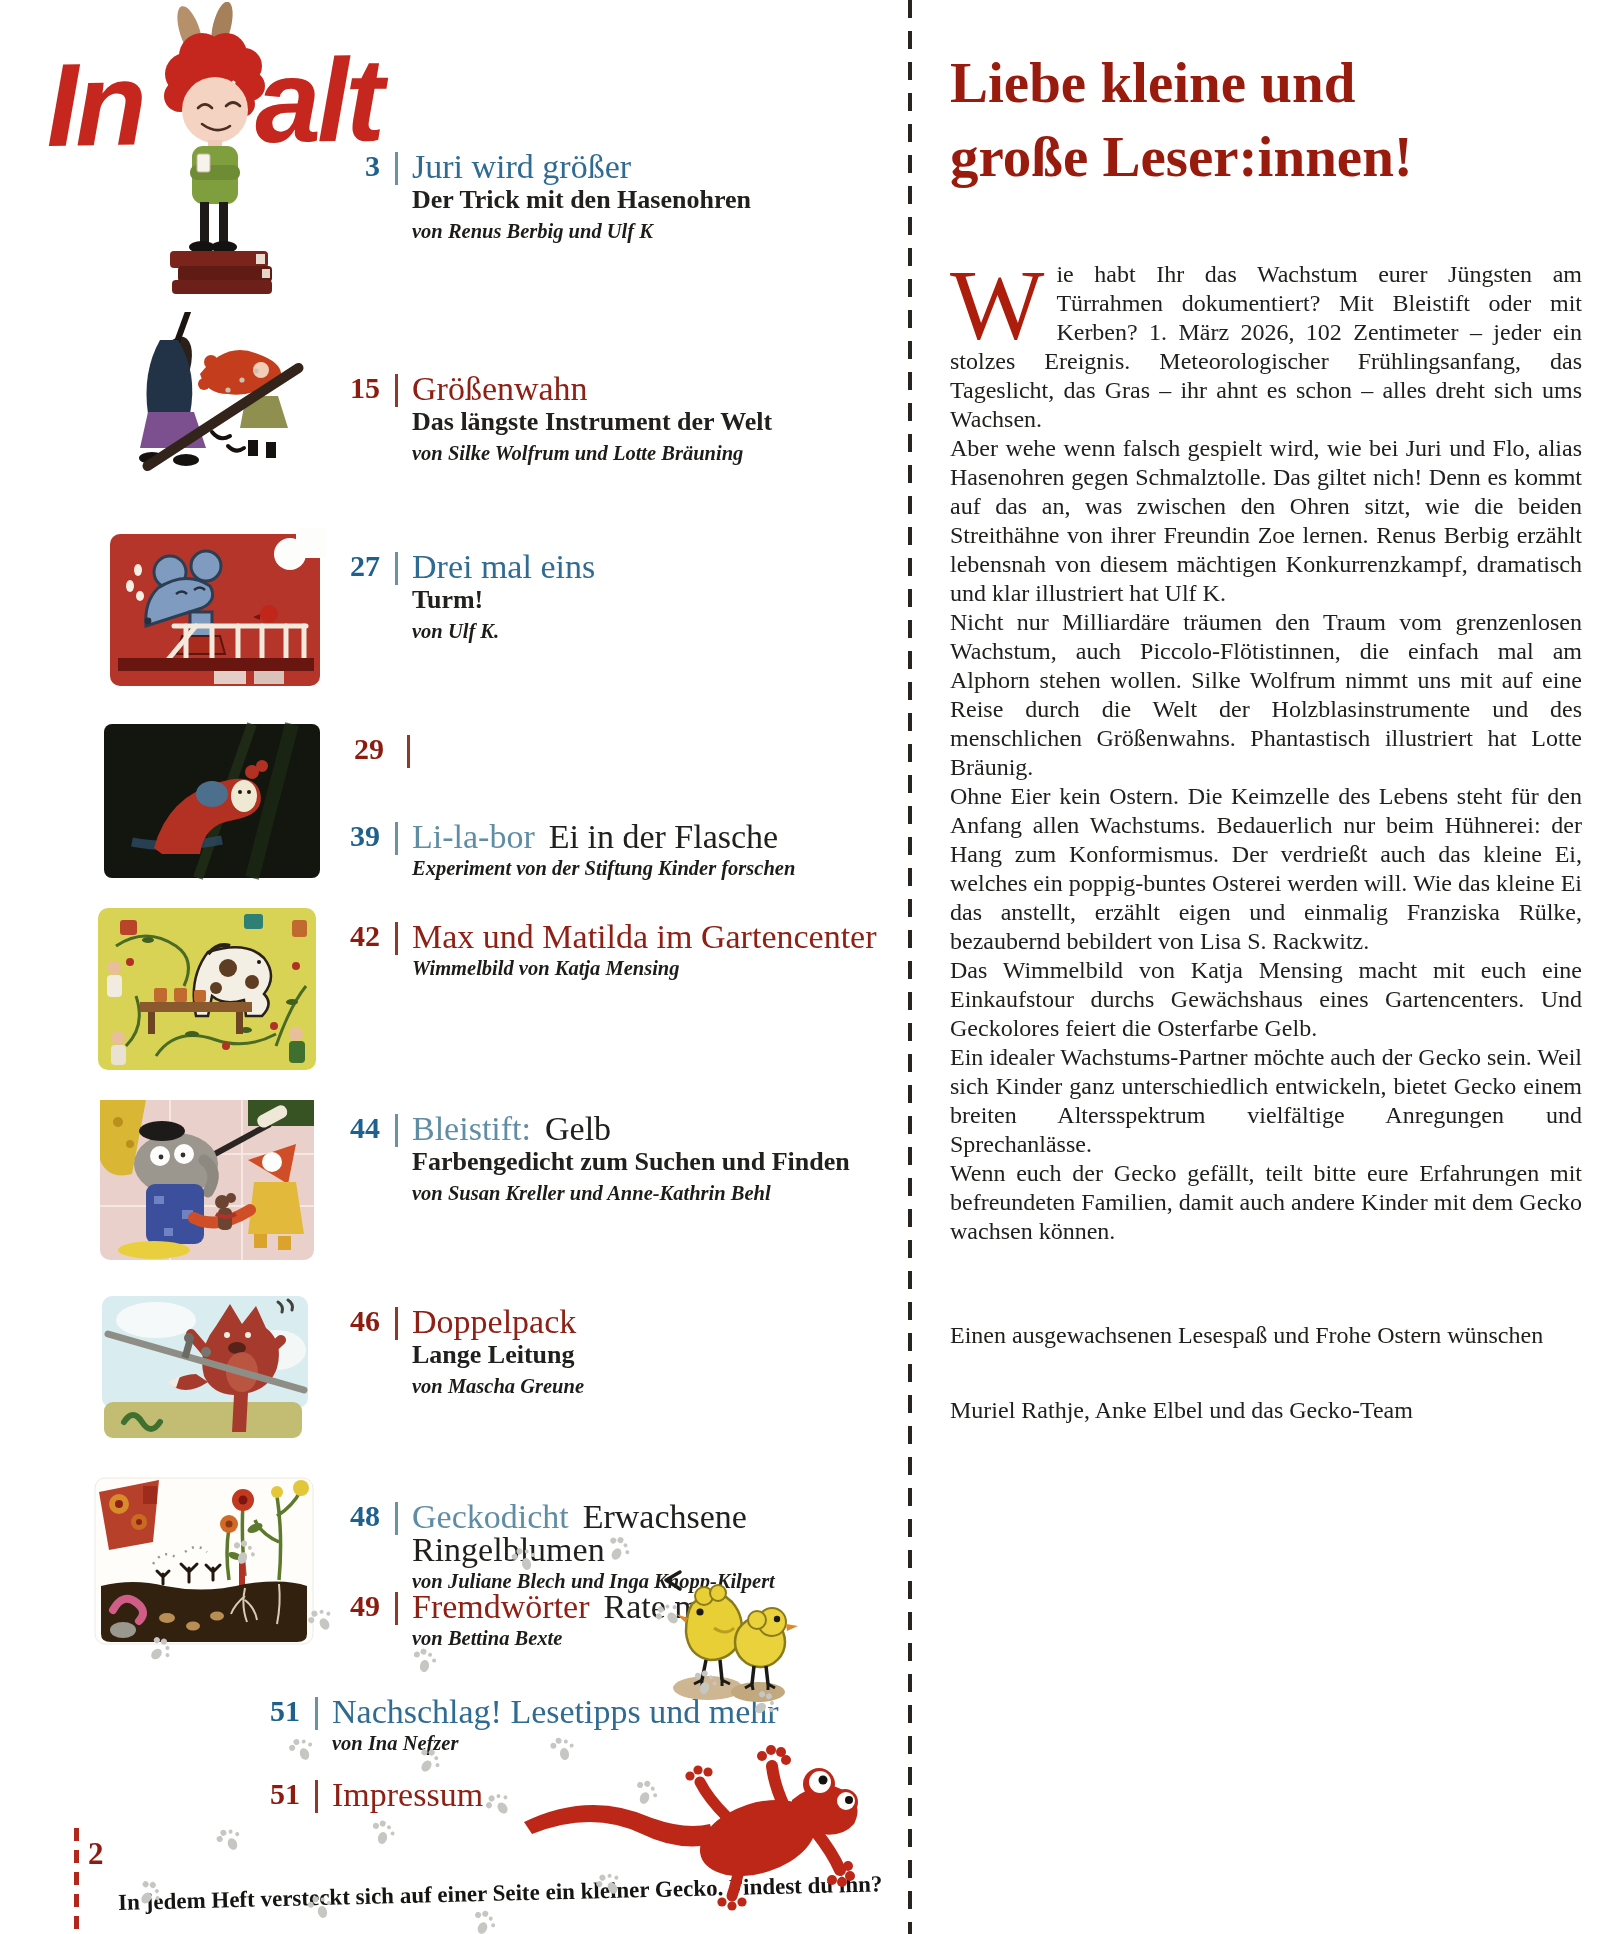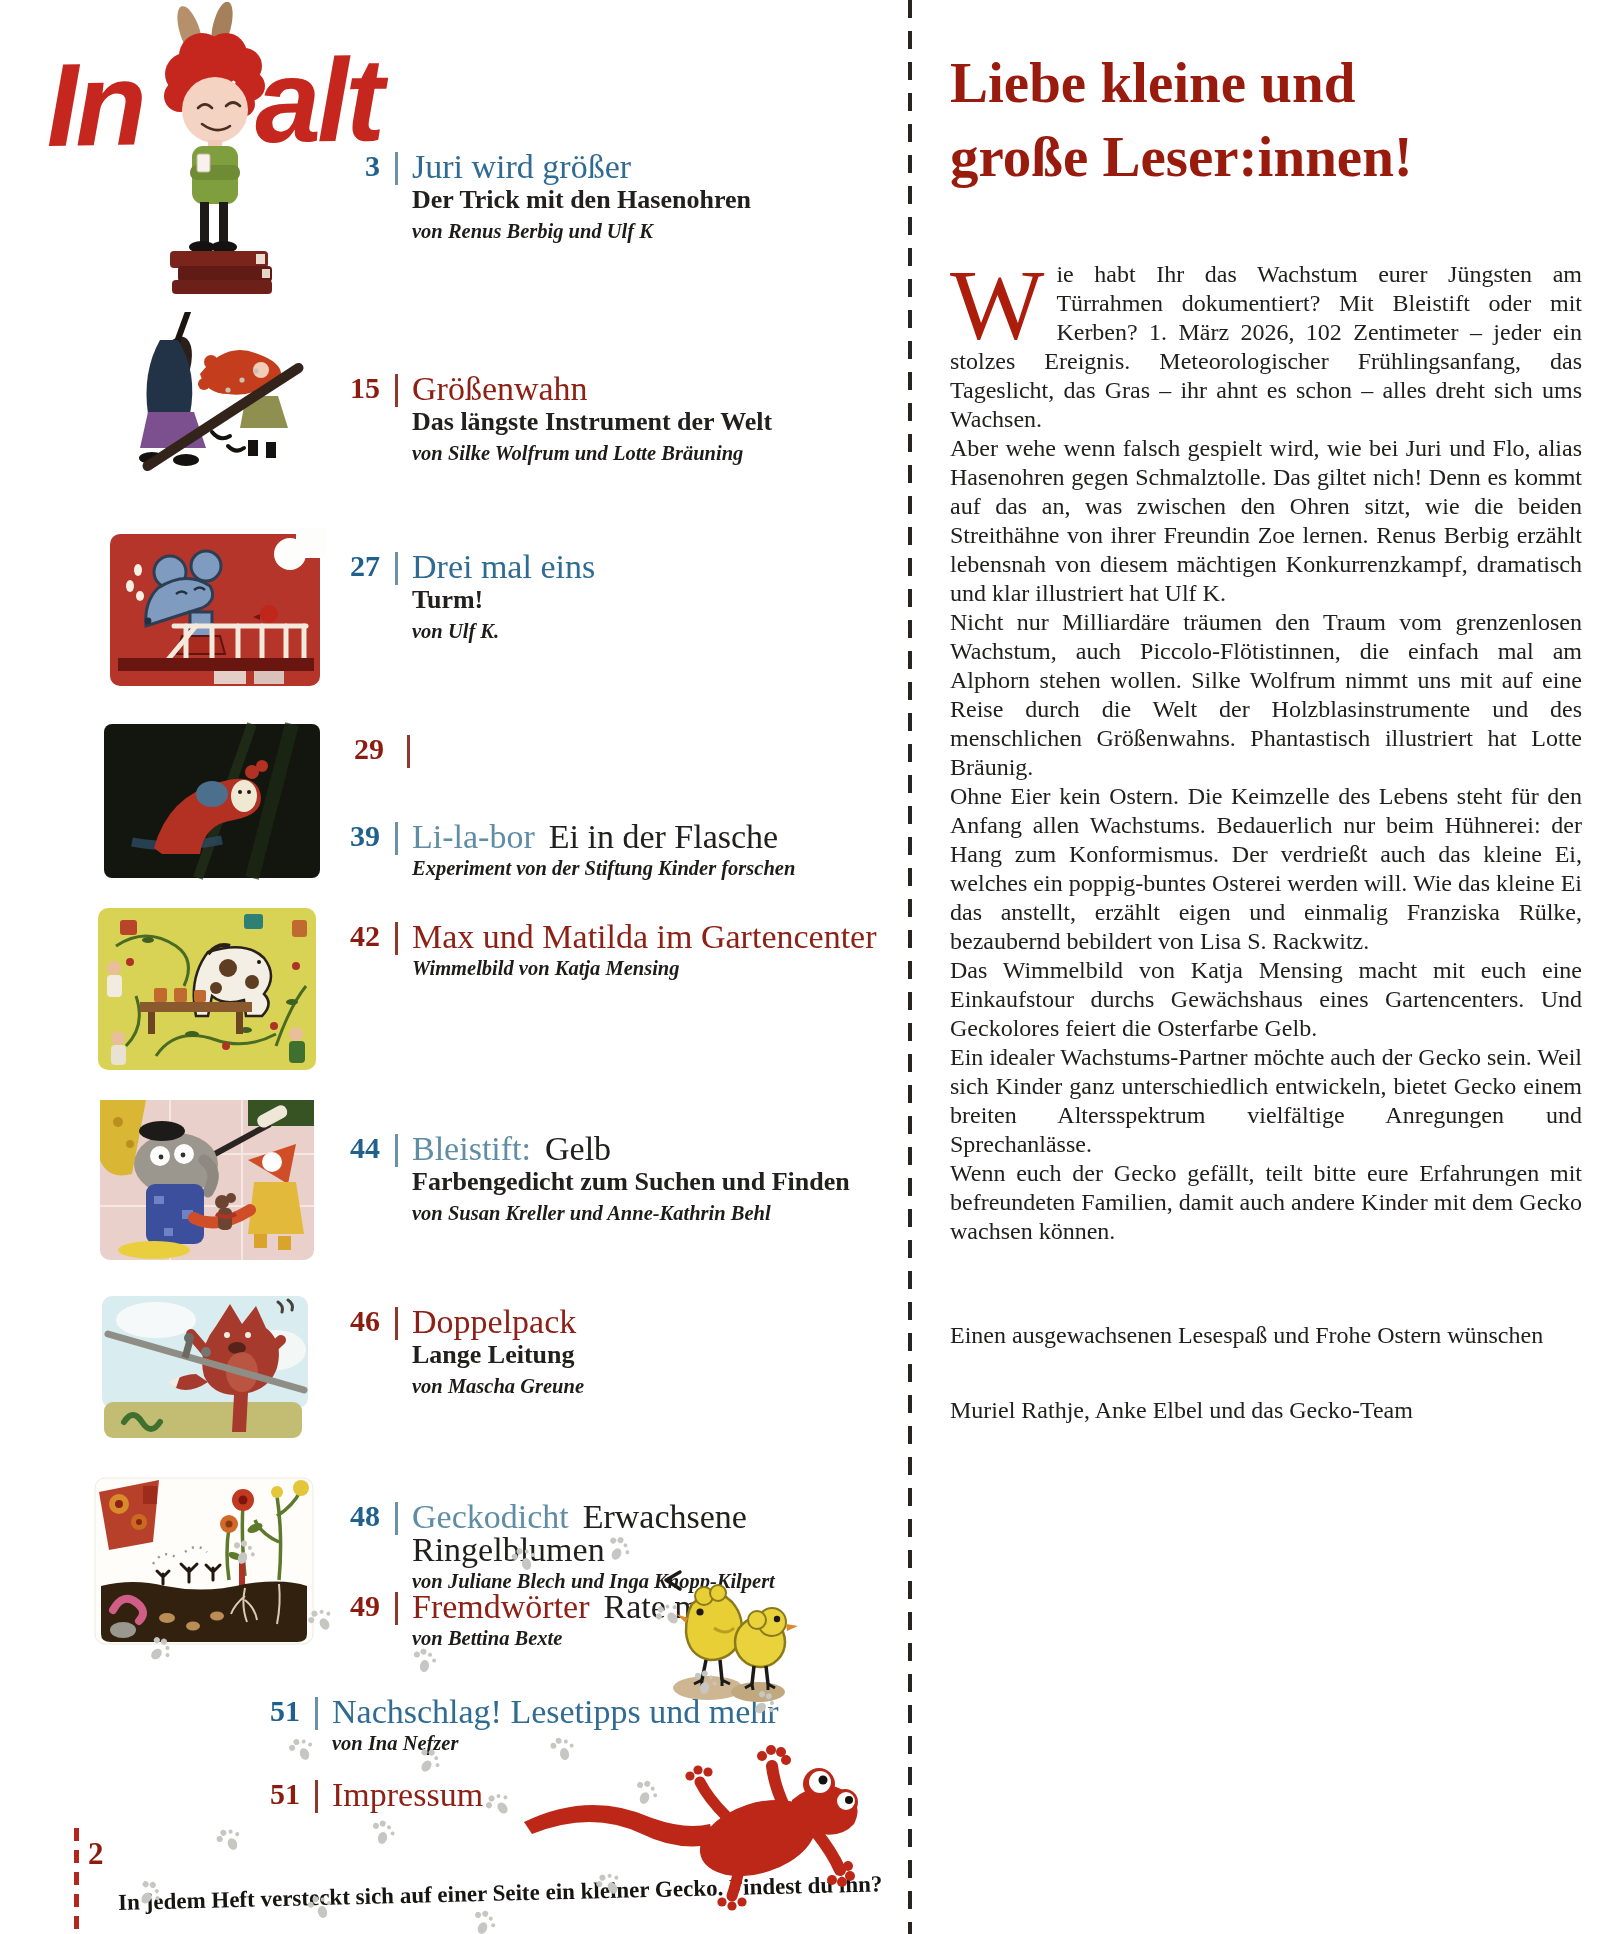--- a/index.html
+++ b/index.html
@@ -347,21 +347,21 @@
         </div>
       </div>
       <div class="entry" style="top: 920px; left: 332px;">
         <span class="num n-red">42</span>
         <span class="bar b-red"></span>
         <div class="txt">
           <div class="title"><span class="c-red">Max und Matilda im Gartencenter</span></div>
           <div class="by">Wimmelbild von Katja Mensing</div>
         </div>
       </div>
-      <div class="entry" style="top: 1112px; left: 332px; margin-top: 20px;">
+      <div class="entry" style="top: 1112px; left: 332px;">
         <span class="num n-blue">44</span>
         <span class="bar b-blue"></span>
         <div class="txt">
           <div class="title"><span class="c-lightblue pfx">Bleistift:</span><span class="c-black">Gelb</span></div>
           <div class="sub">Farbengedicht zum Suchen und Finden</div>
           <div class="by">von Susan Kreller und Anne-Kathrin Behl</div>
         </div>
       </div>
       <div class="entry" style="top: 1305px; left: 332px;">
         <span class="num n-red">46</span>

